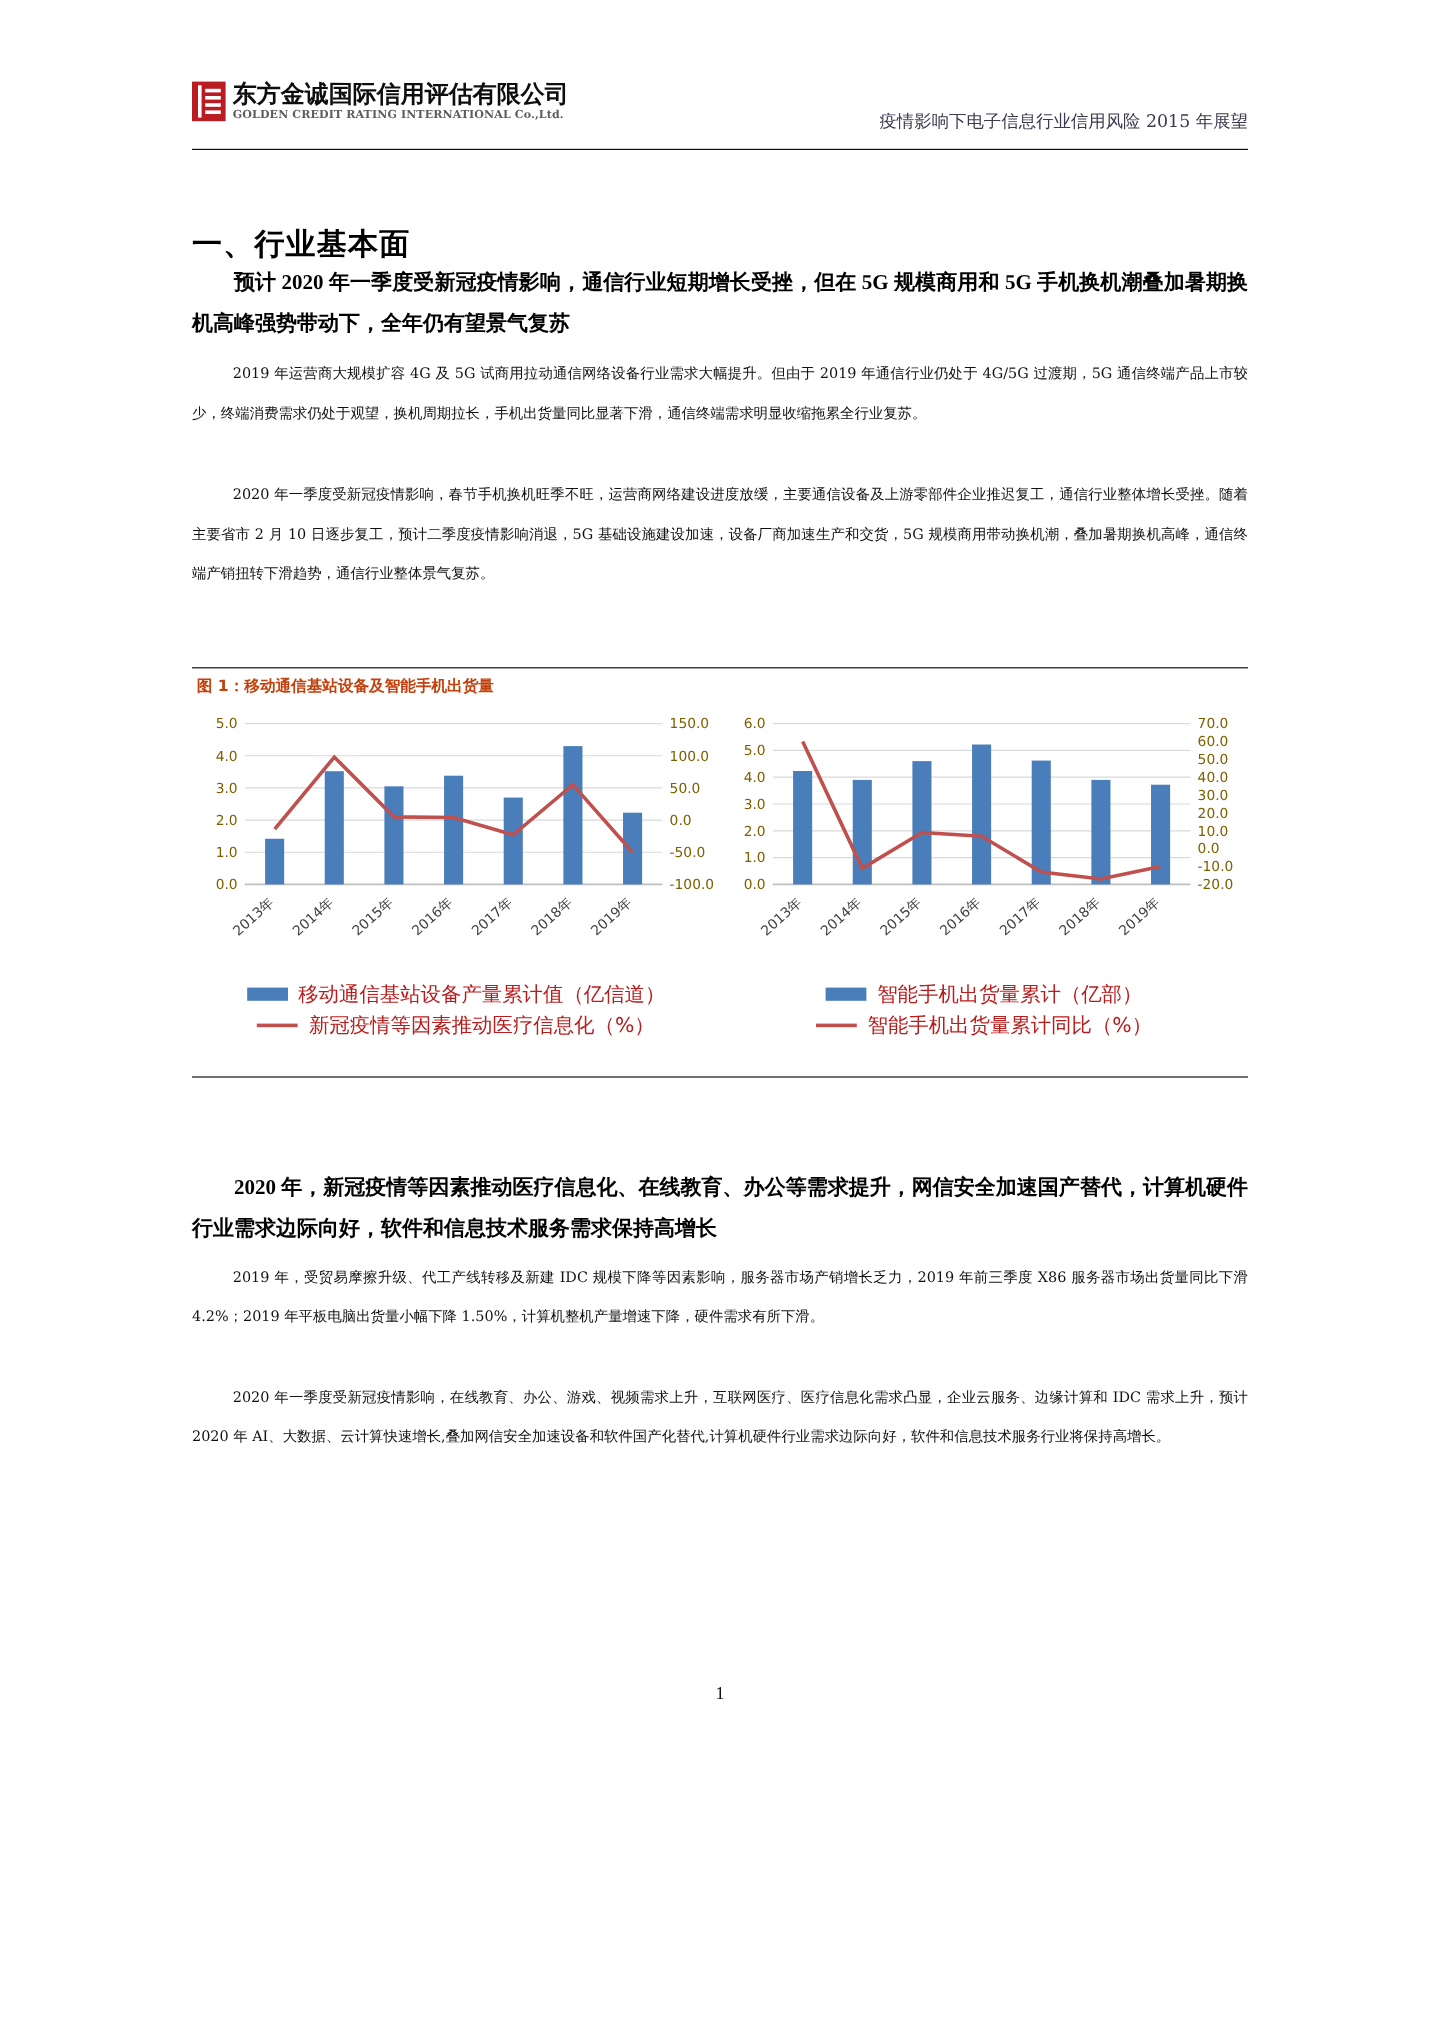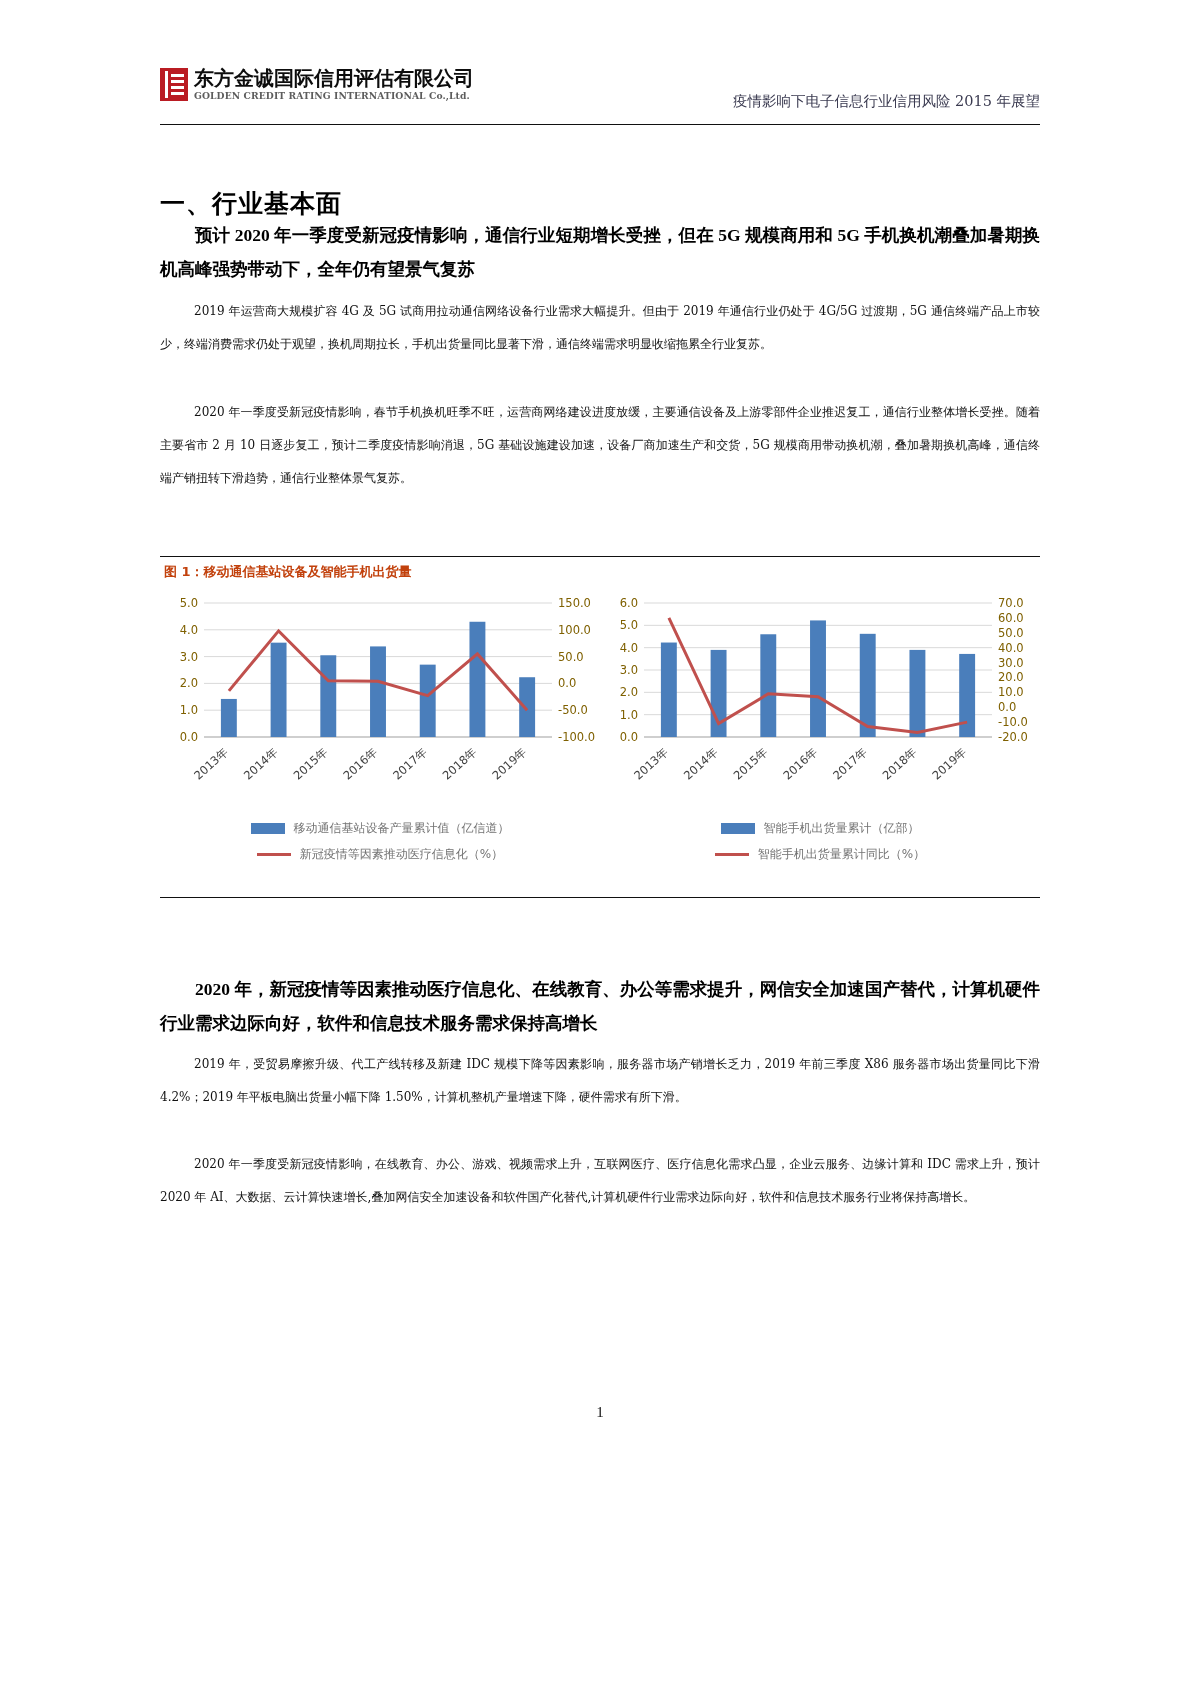--- a/index.html
+++ b/index.html
@@ -72,21 +72,21 @@
     font-family:"DejaVu Sans","Liberation Sans",sans-serif;
   }
   .charts{display:flex;width:880px;height:310px;}
   .chart-box{width:440px;height:310px;position:relative;}
   .chart-area{position:absolute;left:0;top:6px;width:440px;height:200px;}
   svg{display:block;}
   .legend{position:absolute;left:0;top:232px;width:440px;}
   .legend-row{display:flex;align-items:center;justify-content:center;height:26px;}
   .legend-key{width:34px;height:11px;margin-right:9px;flex:none;}
   .legend-key.line{height:3px;margin-bottom:0;}
-  .legend-label{font-size:12px;color:#737373;white-space:nowrap;
+  .legend-label{font-size:17px;color:#b91c1c;white-space:nowrap;
     font-family:"DejaVu Sans","Liberation Sans",sans-serif;}
   .fig-rule-bot{border-top:1.8px solid #111;margin-top:4px;}
   .src{font-size:14.5px;color:#111;padding-top:10px;
     font-family:"DejaVu Serif","Liberation Serif",serif;}
 
   .pageno{
     position:absolute;left:0;top:1404px;width:880px;text-align:center;font-size:15px;color:#111;
   }
   .tick{font-size:11.5px;fill:#7f6000;font-family:"DejaVu Sans","Liberation Sans",sans-serif;}
   .catlab{font-size:11.5px;fill:#404040;font-family:"DejaVu Sans","Liberation Sans",sans-serif;}

